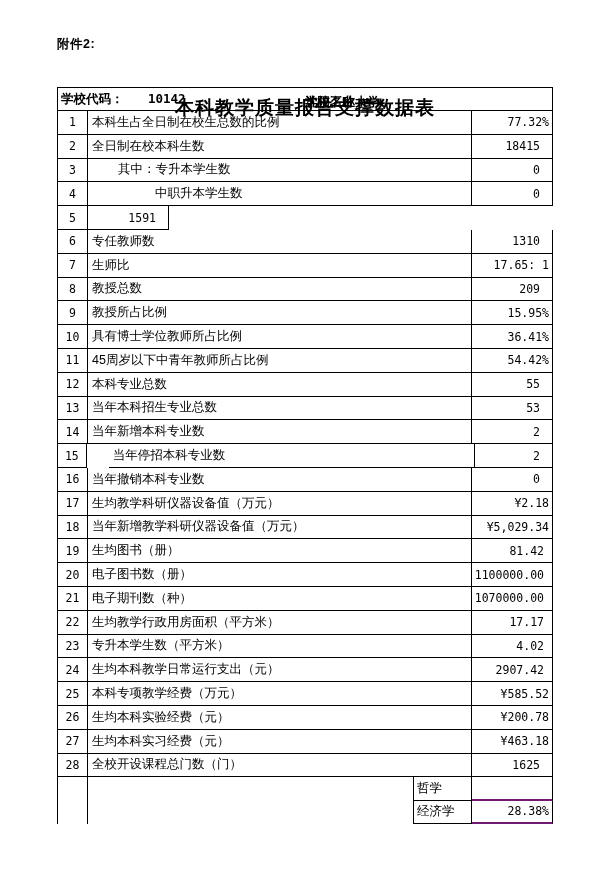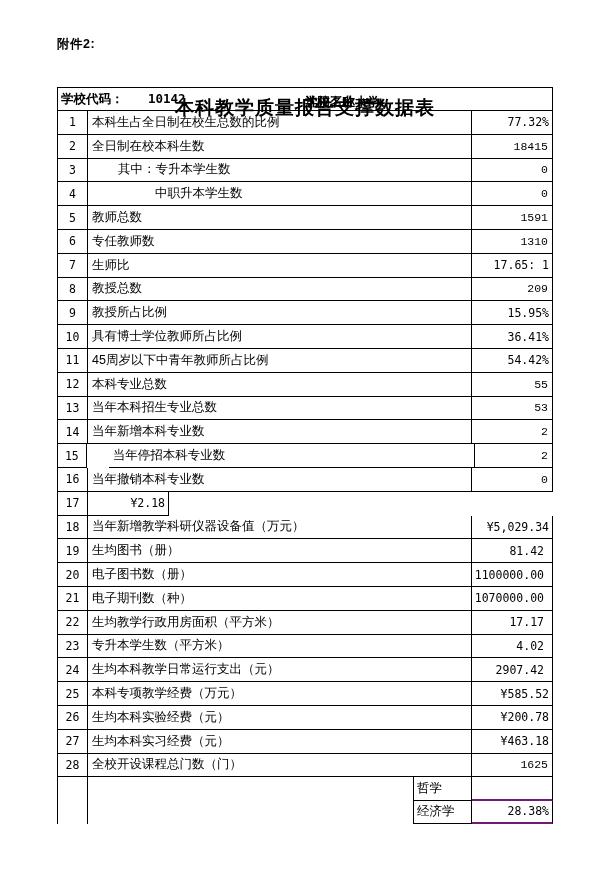--- a/index.html
+++ b/index.html
@@ -33,21 +33,21 @@
   .row{display:flex;height:23.8px;}
   .cell{
     box-sizing:border-box;border-right:1px solid #000;border-bottom:1px solid #000;
     display:flex;align-items:center;overflow:hidden;white-space:nowrap;
   }
   .num{width:30px;justify-content:center;font-family:"DejaVu Sans Mono",monospace;font-size:11.5px;}
   .item{width:384px;font-size:12.5px;padding-left:4px;}
   .val{width:81px;justify-content:flex-end;font-family:"DejaVu Sans Mono",monospace;font-size:11.5px;}
   .flush{padding-right:3px;}
   .mid{padding-right:8px;}
-  .padded{padding-right:4px;font-family:Liberation Mono, monospace;}
+  .padded{padding-right:12px;}
   .bottom-region{
     display:grid;grid-template-columns:30px 326px 58px 81px;grid-auto-rows:23.25px;
   }
   .bnum{grid-column:1;grid-row:1 / span 2;border-right:1px solid #000;box-sizing:border-box;}
   .bitem{grid-column:2;grid-row:1 / span 2;border-right:1px solid #000;box-sizing:border-box;}
   .bcat{
     box-sizing:border-box;border-right:1px solid #000;border-bottom:1px solid #000;
     display:flex;align-items:center;padding-left:3px;font-size:12.5px;white-space:nowrap;
   }
   .bval{
@@ -89,21 +89,20 @@
         <div class="cell item" style="padding-left: 30px;">其中：专升本学生数</div>
         <div class="cell val padded">0</div>
       </div>
       <div class="row">
         <div class="cell num">4</div>
         <div class="cell item" style="padding-left: 67px;">中职升本学生数</div>
         <div class="cell val padded">0</div>
       </div>
       <div class="row">
         <div class="cell num">5</div>
-        <div class="cell item" style="padding-left: 4px;">教师总数</div>
         <div class="cell val padded">1591</div>
       </div>
       <div class="row">
         <div class="cell num">6</div>
         <div class="cell item" style="padding-left: 4px;">专任教师数</div>
         <div class="cell val padded">1310</div>
       </div>
       <div class="row">
         <div class="cell num">7</div>
         <div class="cell item" style="padding-left: 4px;">生师比</div>
@@ -149,20 +148,21 @@
         <div class="cell item" style="padding-left: 4px; margin-left: 22px;">当年停招本科专业数</div>
         <div class="cell val padded">2</div>
       </div>
       <div class="row">
         <div class="cell num">16</div>
         <div class="cell item" style="padding-left: 4px;">当年撤销本科专业数</div>
         <div class="cell val padded">0</div>
       </div>
       <div class="row">
         <div class="cell num">17</div>
+        <div class="cell item" style="padding-left: 4px;">生均教学科研仪器设备值（万元）</div>
         <div class="cell val flush">¥2.18</div>
       </div>
       <div class="row">
         <div class="cell num">18</div>
         <div class="cell item" style="padding-left: 4px;">当年新增教学科研仪器设备值（万元）</div>
         <div class="cell val flush">¥5,029.34</div>
       </div>
       <div class="row">
         <div class="cell num">19</div>
         <div class="cell item" style="padding-left: 4px;">生均图书（册）</div>

